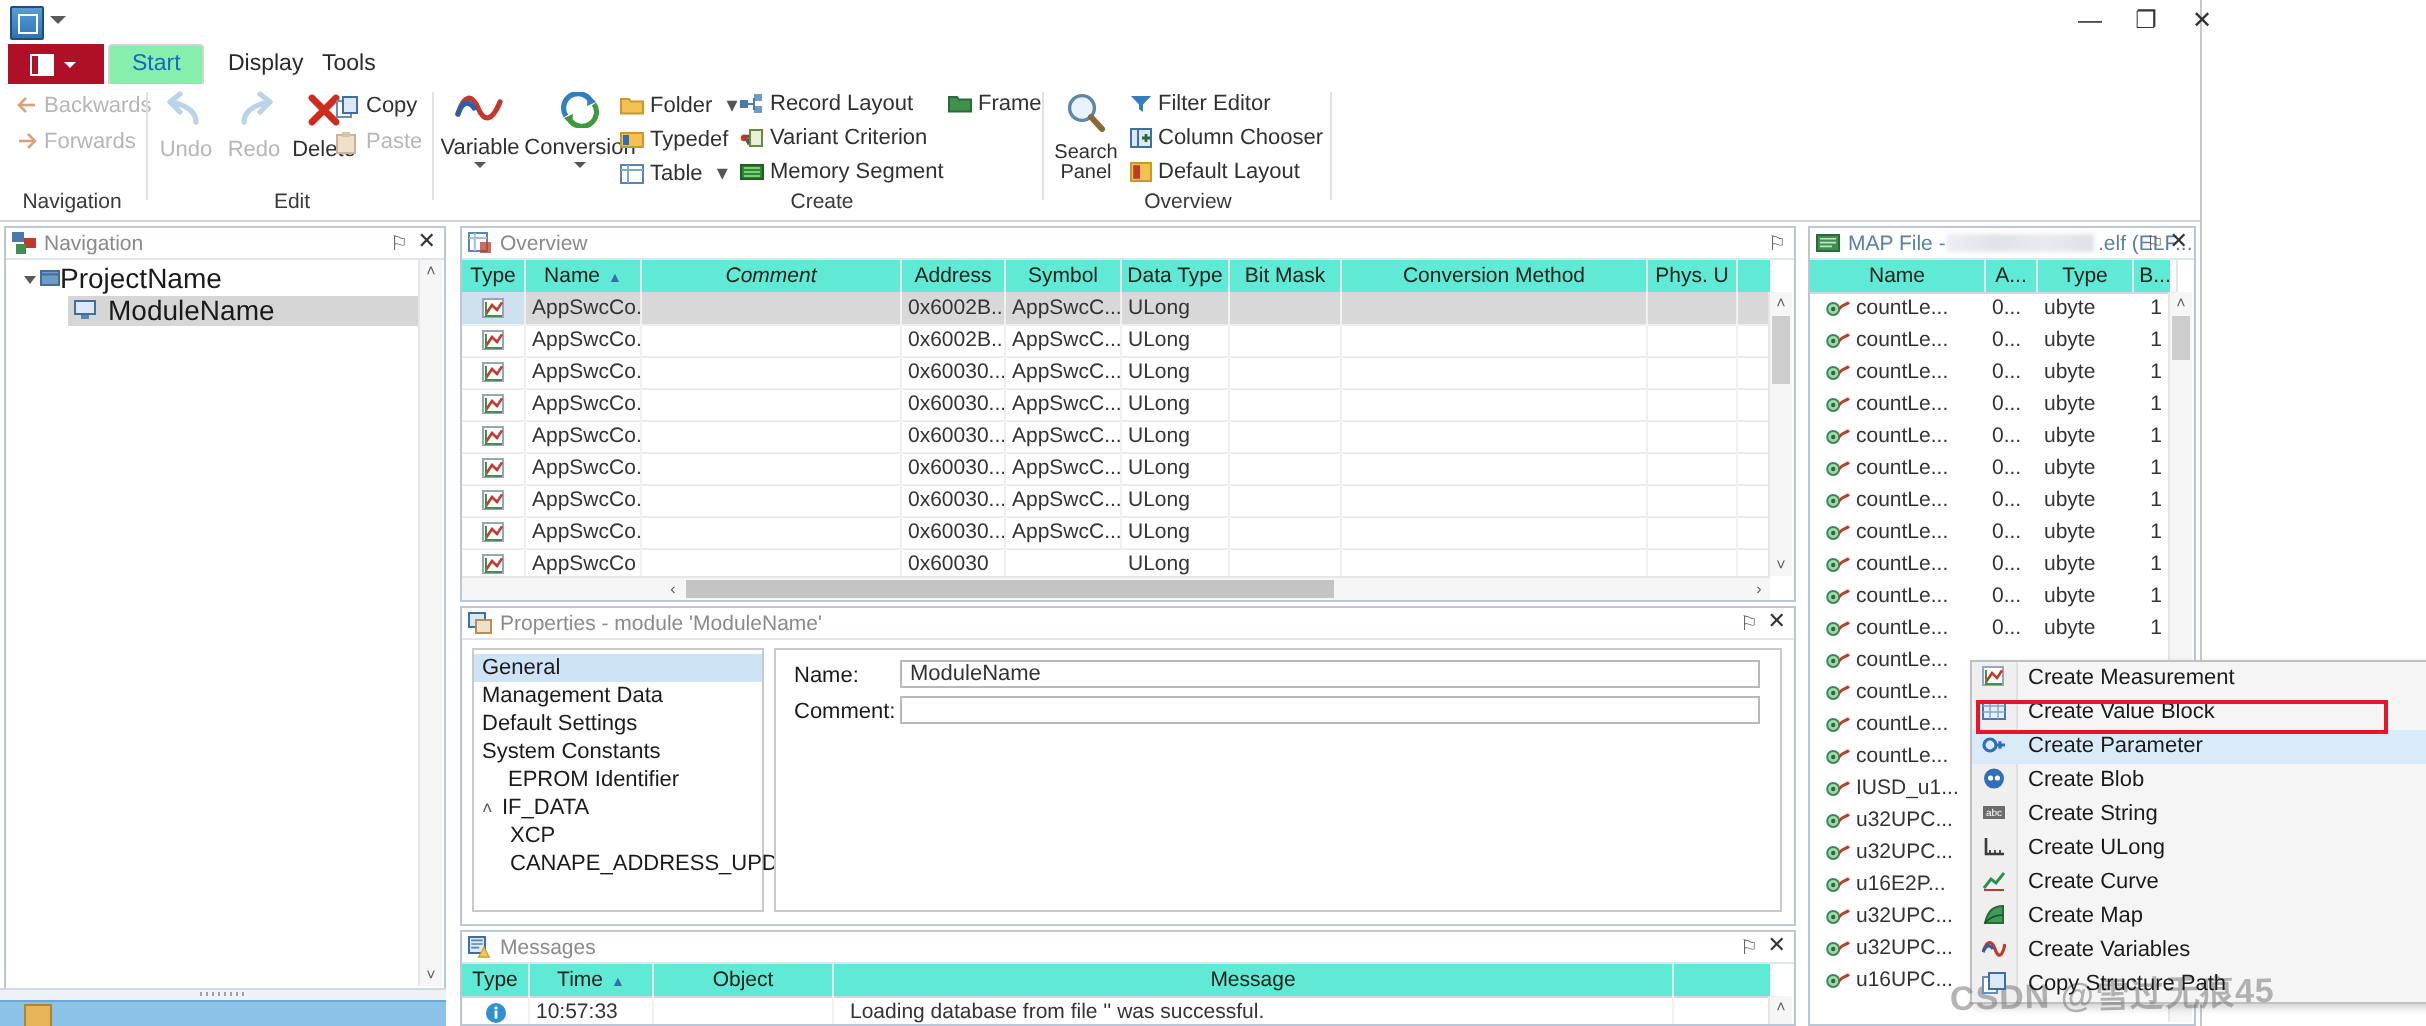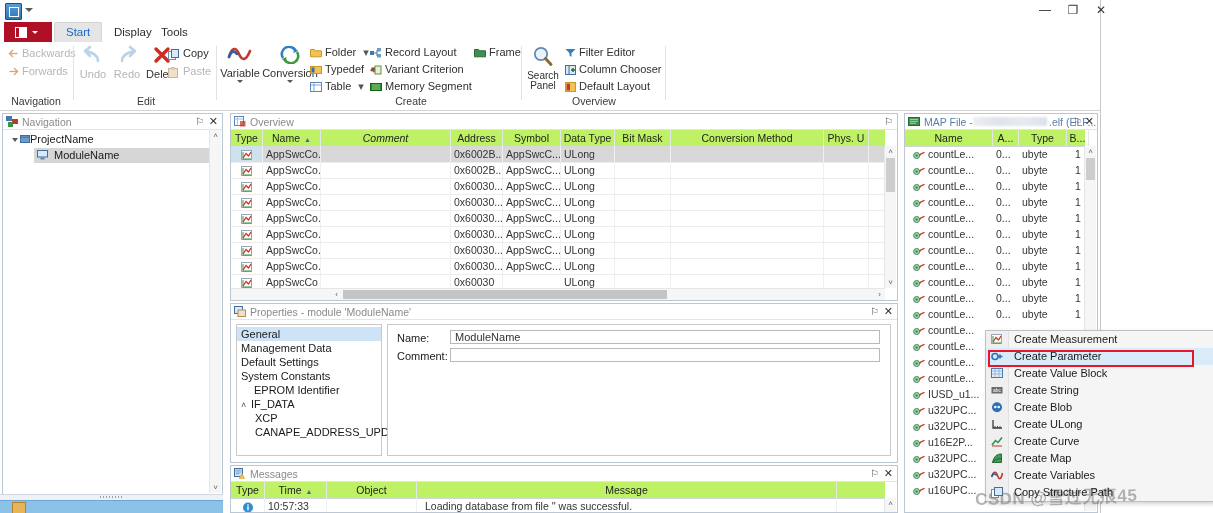--- a/index.html
+++ b/index.html
@@ -26,21 +26,21 @@
   .wbtn span{position:absolute;left:0;top:0;width:30px;height:20px;line-height:20px;text-align:center;font-size:12px;color:#333;}
   #btn-min{left:1030px;} #btn-max{left:1058px;} #btn-close{left:1086px;}
 
   
   #ribbon{position:absolute;left:0;top:22px;width:1100px;height:88px;background:#ffffff;border-bottom:1px solid #d4d4d4;}
   #file-tab{position:absolute;left:4px;top:0;width:48px;height:20px;background:#b01025;}
   #file-tab .fi{position:absolute;left:11px;top:5px;width:12px;height:11px;background:#fff;}
   #file-tab .fi:before{content:"";position:absolute;left:1px;top:1px;width:3px;height:9px;background:#b01025;}
   #file-tab .fdot{position:absolute;left:28px;top:9px;width:0;height:0;border-left:3px solid transparent;border-right:3px solid transparent;border-top:3px solid #fff;}
   .rtab{position:absolute;top:0;height:20px;line-height:20px;padding:0 11px;font-size:11.5px;color:#2a2a2a;cursor:default;}
-  .rtab.active{color:#1569c7;background:#e5e5e5;border:1px solid #d4d4d4;border-bottom:1px solid #fff;border-radius:2px 2px 0 0;height:19px;line-height:19px;}
+  .rtab.active{color:#1569c7;background:#86efac;border:1px solid #d4d4d4;border-bottom:1px solid #fff;border-radius:2px 2px 0 0;height:19px;line-height:19px;}
   #tab-start{left:54px;} #tab-display{left:103px;} #tab-tools{left:150px;}
   #ribbon-collapse{position:absolute;left:1062px;top:24px;font-size:10px;color:#666;}
   #ribbon-help{position:absolute;left:1080px;top:22px;width:13px;height:13px;border-radius:50%;background:#2f6fba;color:#fff;font-size:9px;line-height:13px;text-align:center;font-weight:bold;font-style:italic;}
 
   
   #rbody{position:absolute;left:0;top:20px;width:1100px;height:67px;background:#fff;}
   .grp-label{position:absolute;bottom:2px;font-size:10.5px;color:#3a3a3a;text-align:center;}
   .grp-sep{position:absolute;top:4px;width:1px;height:54px;background:#e2e2e2;}
 
   .ritem{position:absolute;font-size:11px;color:#303030;white-space:nowrap;}
@@ -52,36 +52,36 @@
   .ico{display:inline-block;vertical-align:middle;margin-right:3px;}
 
   
   .panel{position:absolute;background:#fff;border:1px solid #bcc7d6;box-sizing:border-box;}
   .panel-cap{position:absolute;left:0;top:0;right:0;height:15px;background:#ffffff;border-bottom:1px solid #dfe5ec;}
   .panel-cap .ttl{position:absolute;left:19px;top:2px;font-size:10.5px;color:#8a8a8a;}
   .cap-pin{position:absolute;top:2px;font-size:10px;color:#555;cursor:default;}
   .cap-x{position:absolute;top:1px;font-size:11px;color:#333;cursor:default;line-height:12px;}
 
   
-  .ghead{position:absolute;left:0;right:0;height:16px;background:#bef264;border-bottom:1px solid #cfd6df;}
+  .ghead{position:absolute;left:0;right:0;height:16px;background:#5eead4;border-bottom:1px solid #cfd6df;}
   .gh{position:absolute;top:0;height:16px;line-height:16px;font-size:10.5px;color:#222;text-align:center;border-right:1px solid #e3e7ec;box-sizing:border-box;}
   .grow{position:absolute;left:0;right:0;height:16px;border-bottom:1px solid #ededed;}
   .grow.sel{background:#d8d8d8;}
   .gc{position:absolute;top:0;height:16px;line-height:16px;font-size:10.5px;color:#333;border-right:1px solid #f0f0f0;box-sizing:border-box;padding-left:3px;overflow:hidden;white-space:nowrap;}
 
   .vscroll{position:absolute;width:11px;background:#f6f6f6;border-left:1px solid #e6e6e6;}
   .vscroll .thumb{position:absolute;left:1px;width:9px;background:#cdcdcd;}
   .vscroll .ar{position:absolute;left:0;width:11px;height:11px;line-height:11px;text-align:center;font-size:8px;color:#606060;}
   .hscroll{position:absolute;height:11px;background:#f6f6f6;border-top:1px solid #e6e6e6;}
   .hscroll .thumb{position:absolute;top:1px;height:9px;background:#c4c4c4;}
   .hscroll .ar{position:absolute;top:0;width:11px;height:11px;line-height:11px;text-align:center;font-size:8px;color:#606060;}
 
   
   #nav-tree{position:absolute;left:1px;top:16px;right:12px;bottom:1px;background:#fff;}
-  .tnode{position:absolute;height:15px;line-height:15px;font-size:11px;color:#1a1a1a;white-space:nowrap;}
+  .tnode{position:absolute;height:15px;line-height:15px;font-size:14px;color:#1a1a1a;white-space:nowrap;}
   .tnode.sel{background:#d6d6d6;}
   .texp{position:absolute;width:9px;height:9px;}
   .texp:after{content:"";position:absolute;left:2px;top:2px;border-left:4px solid #5a5a5a;border-top:3px solid transparent;border-bottom:3px solid transparent;}
   .texp.open:after{border-left:3px solid transparent;border-right:3px solid transparent;border-top:4px solid #5a5a5a;left:1px;top:3px;}
 
   
   #prop-list{position:absolute;left:5px;top:20px;width:146px;bottom:6px;background:#fff;border:1px solid #c9c9c9;box-sizing:border-box;}
   .pitem{position:absolute;left:0;right:0;height:14px;line-height:14px;font-size:11px;padding-left:4px;color:#1a1a1a;box-sizing:border-box;white-space:nowrap;}
   .pitem.sel{background:#cfe3f7;}
   #prop-right{position:absolute;left:156px;top:20px;right:6px;bottom:6px;background:#fff;border:1px solid #c9c9c9;box-sizing:border-box;}
@@ -825,37 +825,37 @@
   </div>
 
   <div id="ctx">
     <div class="strip"></div>
     <div id="ctx-items">
         <div class="mi"><span class="mico"><svg width="12" height="11" viewBox="0 0 12 11">
               <rect x="0.5" y="0.5" width="10" height="9" fill="#fdfdfd" stroke="#9aa6b3"></rect>
               <path d="M2 8 L5 3.5 L7.5 6 L10 2.2" fill="none" stroke="#c0392b" stroke-width="1.3"></path>
               <path d="M2 2 V9 H10" fill="none" stroke="#3f8f4f" stroke-width="1"></path>
             </svg></span><span>Create Measurement</span></div>
+        <div class="mi"><span class="mico"><svg width="12" height="11" viewBox="0 0 12 11">
+              <rect x="0.5" y="0.5" width="11" height="9" fill="#e7eef7" stroke="#4a78a8"></rect>
+              <path d="M0.5 3 H11.5 M0.5 6 H11.5 M4 0.5 V9.5 M8 0.5 V9.5" stroke="#7fa6cc" stroke-width="0.7"></path>
+            </svg></span><span>Create Value Block</span></div>
         <div class="mi hl"><span class="mico"><svg width="12" height="11" viewBox="0 0 12 11">
               <circle cx="4" cy="5.5" r="3" fill="none" stroke="#2f6fba" stroke-width="1.6"></circle>
               <path d="M7 5.5 H11.5 M9 3.6 V7.4" stroke="#2f6fba" stroke-width="1.6"></path>
             </svg></span><span>Create Parameter</span></div>
         <div class="mi"><span class="mico"><svg width="12" height="11" viewBox="0 0 12 11">
-              <rect x="0.5" y="0.5" width="11" height="9" fill="#e7eef7" stroke="#4a78a8"></rect>
-              <path d="M0.5 3 H11.5 M0.5 6 H11.5 M4 0.5 V9.5 M8 0.5 V9.5" stroke="#7fa6cc" stroke-width="0.7"></path>
-            </svg></span><span>Create Value Block</span></div>
+              <circle cx="6" cy="5.3" r="5" fill="#2f6fba"></circle>
+              <circle cx="4.3" cy="5" r="1.3" fill="#fff"></circle>
+              <circle cx="7.7" cy="5" r="1.3" fill="#fff"></circle>
+            </svg></span><span>Create Blob</span></div>
         <div class="mi"><span class="mico"><svg width="12" height="11" viewBox="0 0 12 11">
               <rect x="0.5" y="2" width="11" height="6.5" fill="#6b6b6b"></rect>
               <text x="6" y="7" font-size="5" fill="#fff" text-anchor="middle" font-family="Liberation Sans">abc</text>
             </svg></span><span>Create String</span></div>
-        <div class="mi"><span class="mico"><svg width="12" height="11" viewBox="0 0 12 11">
-              <circle cx="6" cy="5.3" r="5" fill="#2f6fba"></circle>
-              <circle cx="4.3" cy="5" r="1.3" fill="#fff"></circle>
-              <circle cx="7.7" cy="5" r="1.3" fill="#fff"></circle>
-            </svg></span><span>Create Blob</span></div>
         <div class="mi"><span class="mico"><svg width="12" height="11" viewBox="0 0 12 11">
               <path d="M2 1 V9 H11" fill="none" stroke="#3a3a3a" stroke-width="1.3"></path>
               <path d="M4 9 V7 M6.5 9 V7 M9 9 V7" stroke="#3a3a3a" stroke-width="0.9"></path>
             </svg></span><span>Create ULong</span></div>
         <div class="mi"><span class="mico"><svg width="12" height="11" viewBox="0 0 12 11">
               <path d="M1 9 L4.5 4.5 L7 6.5 L11 1.5" fill="none" stroke="#2f8f4f" stroke-width="1.5"></path>
               <path d="M1 10 H11" stroke="#c0392b" stroke-width="1"></path>
             </svg></span><span>Create Curve</span></div>
         <div class="mi"><span class="mico"><svg width="12" height="11" viewBox="0 0 12 11">
               <path d="M1.5 9.5 C3 3 6 1 10.5 1 L10.5 9.5 Z" fill="#3f9a5a" stroke="#2a6a36"></path>

